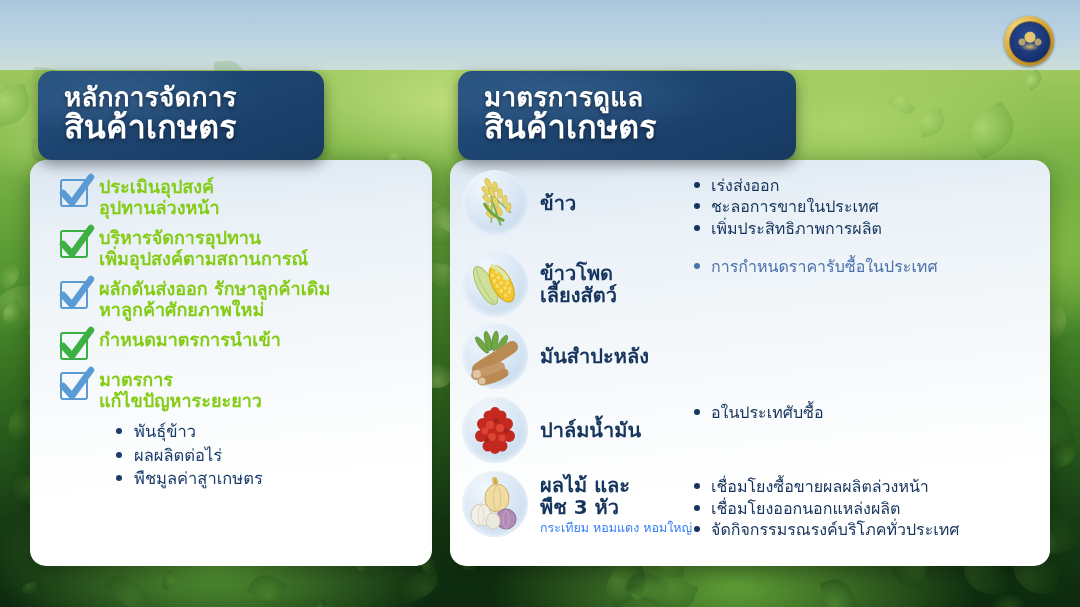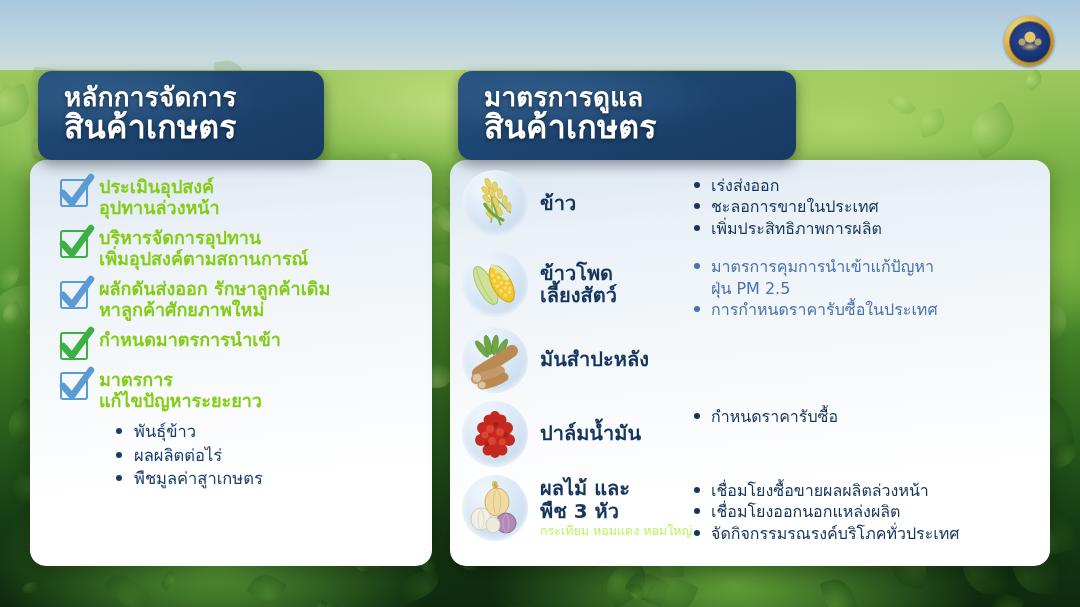--- a/index.html
+++ b/index.html
@@ -143,21 +143,21 @@
     box-shadow: inset 0 -2px 6px rgba(255,255,255,.8);
     overflow: hidden;
   }
   .icon-circle svg { position: absolute; left: 0; top: 0; }
 
   .com-name {
     margin-left: 12px;
     font-size: 20px; font-weight: bold; color: #16355e;
     line-height: 1.13; white-space: pre-line;
   }
-  .com-sub { font-size: 12.5px; font-weight: normal; color: #bef264; margin-top: 2px; }
+  .com-sub { font-size: 12.5px; font-weight: normal; color: #3b82f6; margin-top: 2px; }
 
   .com-bullets { flex: 1 1 auto; padding-top: 5px; }
   .com-bullet {
     display: flex; align-items: baseline;
     font-size: 16px; line-height: 1.34; color: #16355e;
     white-space: pre-line;
   }
   .com-bullet .dot {
     flex: 0 0 auto; width: 6px; height: 6px; border-radius: 50%;
     background: #16355e; margin-right: 11px; position: relative; top: -3px;
@@ -462,22 +462,20 @@
                   <circle cx="42" cy="47" r="1.6"></circle>
                 </g>
                 <path d="M39 16 C44 22 46 28 46 34" stroke="#dbe8a6" stroke-width="4" fill="none" stroke-linecap="round"></path>
               </g>
             </svg>
           </div>
           <div class="com-name"><span>ข้าวโพด
 เลี้ยงสัตว์</span></div>
         </div>
         <div class="com-bullets">
-          <div class="com-bullet"><span class="dot"></span><span>มาตรการคุมการนำเข้าแก้ปัญหา
-ฝุ่น PM 2.5</span></div>
           <div class="com-bullet"><span class="dot"></span><span>การกำหนดราคารับซื้อในประเทศ</span></div>
         </div>
       </div>
       <div class="com-row" style="margin-top: 6px;">
         <div class="com-left">
           <div class="icon-circle">
             <svg width="66" height="66" viewBox="0 0 66 66">
               <g fill="#6fa843" stroke="#4f8230" stroke-width=".6">
                 <ellipse cx="20" cy="22" rx="3" ry="10" transform="rotate(-38 20 22)"></ellipse>
                 <ellipse cx="26" cy="18" rx="3" ry="10" transform="rotate(-14 26 18)"></ellipse>
@@ -525,21 +523,21 @@
               <g fill="#8e1c14" opacity=".55">
                 <circle cx="34" cy="24" r="2.4"></circle>
                 <circle cx="25" cy="43" r="2.4"></circle>
                 <circle cx="44" cy="34" r="2.4"></circle>
               </g>
             </svg>
           </div>
           <div class="com-name"><span>ปาล์มน้ำมัน</span></div>
         </div>
         <div class="com-bullets">
-          <div class="com-bullet"><span class="dot"></span><span>กำหนดราคารับซื้อ</span></div>
+          <div class="com-bullet"><span class="dot"></span><span>อในประเทศับซื้อ</span></div>
         </div>
       </div>
       <div class="com-row" style="margin-top: 8px;">
         <div class="com-left">
           <div class="icon-circle">
             <svg width="66" height="66" viewBox="0 0 66 66">
               <path d="M34 14 C30 6 36 4 34 14" stroke="#caa84a" stroke-width="2" fill="none"></path>
               <path d="M34 16 C27 8 33 2 36 12" stroke="#d9bb60" stroke-width="1.6" fill="none"></path>
               <ellipse cx="35" cy="27" rx="12" ry="14" fill="#f0dca2" stroke="#cdb068" stroke-width="1"></ellipse>
               <path d="M35 14 C30 20 30 34 35 41" stroke="#dcc486" stroke-width="1" fill="none"></path>

